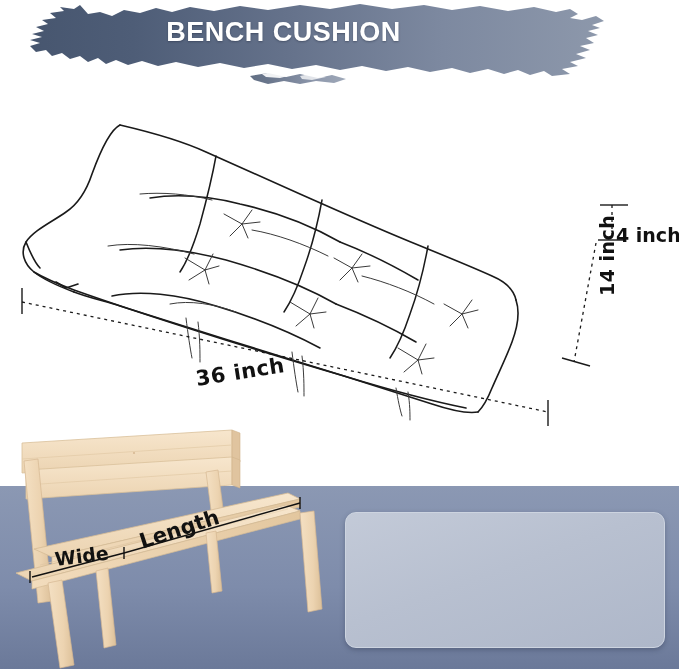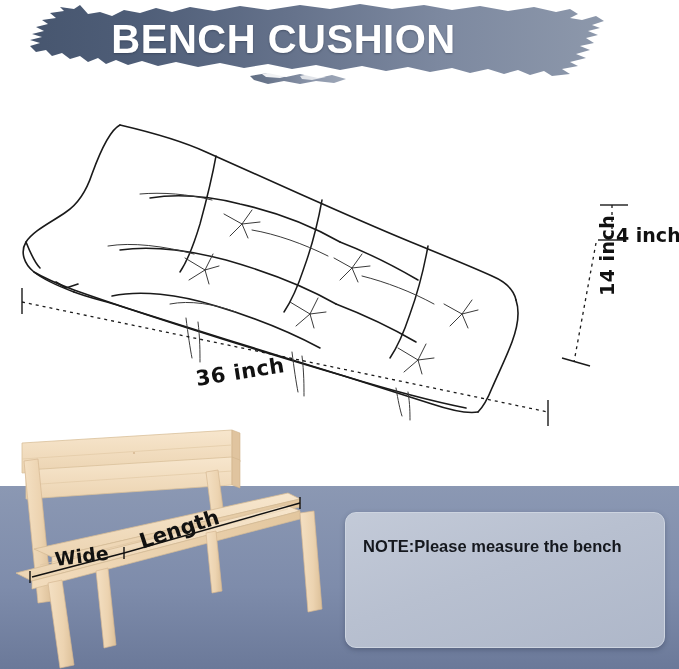--- a/index.html
+++ b/index.html
@@ -27,21 +27,21 @@
     height: 105px;
   }
   #banner-title {
     position: absolute;
     left: 0;
     top: 17px;
     width: 567px;
     text-align: center;
     font-family: "Liberation Sans", sans-serif;
     font-weight: bold;
-    font-size: 40px;
+    font-size: 27px;
     letter-spacing: 0.5px;
     color: #ffffff;
     text-shadow: 0 1px 2px rgba(35,45,65,0.45);
     pointer-events: none;
   }
 
   
   #cushion-figure {
     position: absolute;
     left: 0;
@@ -337,16 +337,15 @@
       <line x1="124" y1="132" x2="124" y2="144"></line>
       <line x1="124" y1="138" x2="300" y2="88"></line>
       <line x1="300" y1="82" x2="300" y2="94"></line>
     </g>
   </svg>
 
   <div class="bench-label" id="label-wide">Wide</div>
   <div class="bench-label" id="label-length">Length</div>
 
   <div id="note-box">
-    <div class="note-line">NOTE:Please measure the bench</div>
   </div>
 
 </div>
 
 </body></html>

